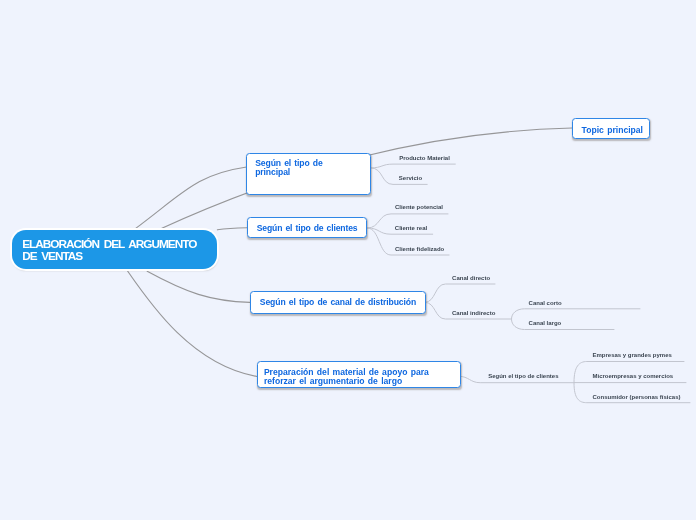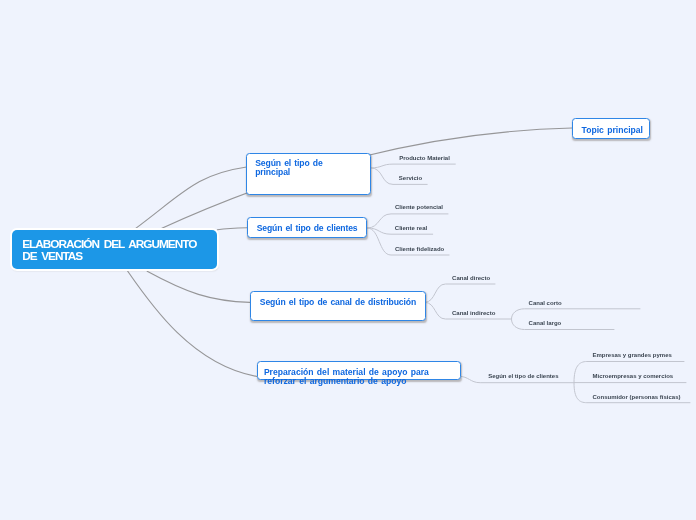--- a/index.html
+++ b/index.html
@@ -2,21 +2,21 @@
 <html><head>
 <meta charset="utf-8">
 <style>
   html,body{margin:0;padding:0;}
   body{width:696px;height:520px;background:#eff3fd;overflow:hidden;position:relative;
        font-family:"Liberation Sans",sans-serif;-webkit-font-smoothing:antialiased;}
   #stage{position:absolute;left:0;top:0;width:696px;height:520px;transform:translateZ(0);}
   svg#edges{position:absolute;left:0;top:0;width:696px;height:520px;overflow:visible;}
   .node{position:absolute;box-sizing:border-box;}
   .node > span{position:absolute;display:block;white-space:nowrap;}
-  .root-node{background:#1c97e7;border-radius:5px;color:#ffffff;font-weight:bold;
+  .root-node{background:#1c97e7;border-radius:14px;color:#ffffff;font-weight:bold;
              font-size:11.8px;line-height:11.9px;letter-spacing:-1px;word-spacing:2.4px;
              box-shadow:0 0 0 1.9px #ffffff, 0.5px 1.3px 1.6px rgba(120,115,105,.34);}
 
   .topic{background:#ffffff;border:1.8px solid #2f86e6;border-radius:3.5px;color:#0f68e0;
          font-weight:bold;font-size:8.6px;line-height:8.7px;word-spacing:0.9px;
          box-shadow:0.2px 1.3px 1.5px rgba(110,100,92,.42);}
 
   .leaf{position:absolute;color:#3c4652;font-size:6px;white-space:nowrap;font-weight:bold;
         line-height:8px;}
 </style>
@@ -57,26 +57,26 @@
   </div>
 
   <div class="node topic" style="left:246.2px;top:152.8px;width:124.6px;height:42px;">
     <span style="left:8.0px;top:5.4px;letter-spacing:-0.1px;"><span>Según el tipo de</span><br><span>principal</span></span>
   </div>
 
   <div class="node topic" style="left:247.2px;top:217.2px;width:119.9px;height:21.3px;">
     <span style="left:8.6px;top:6px;letter-spacing:-0.15px;">Según el tipo de clientes</span>
   </div>
 
-  <div class="node topic" style="left:249.7px;top:291.4px;width:176px;height:30px;">
+  <div class="node topic" style="left:249.7px;top:291.4px;width:176px;height:23px;">
     <span style="left:9.1px;top:6px;letter-spacing:-0.1px;">Según el tipo de canal de distribución</span>
   </div>
 
-  <div class="node topic" style="left:256.8px;top:360.7px;width:204.1px;height:19px;">
-    <span style="left:6.1px;top:6.8px;letter-spacing:0.0px;"><span>Preparación del material de apoyo para</span><br><span>reforzar el argumentario de apoyo</span></span>
+  <div class="node topic" style="left:256.8px;top:360.7px;width:204.1px;height:27px;">
+    <span style="left:6.1px;top:6.8px;letter-spacing:0.0px;"><span>Preparación del material de apoyo para</span><br><span>reforzar el argumentario de largo</span></span>
   </div>
 
   <div class="leaf" style="left:399.2px;top:153.7px;">Producto Material</div>
   <div class="leaf" style="left:398.8px;top:173.9px;">Servicio</div>
 
   <div class="leaf" style="left:394.9px;top:202.5px;">Cliente potencial</div>
   <div class="leaf" style="left:394.8px;top:223.7px;">Cliente real</div>
   <div class="leaf" style="left:394.9px;top:244.7px;">Cliente fidelizado</div>
 
   <div class="leaf" style="left:452.1px;top:273.9px;">Canal directo</div>

